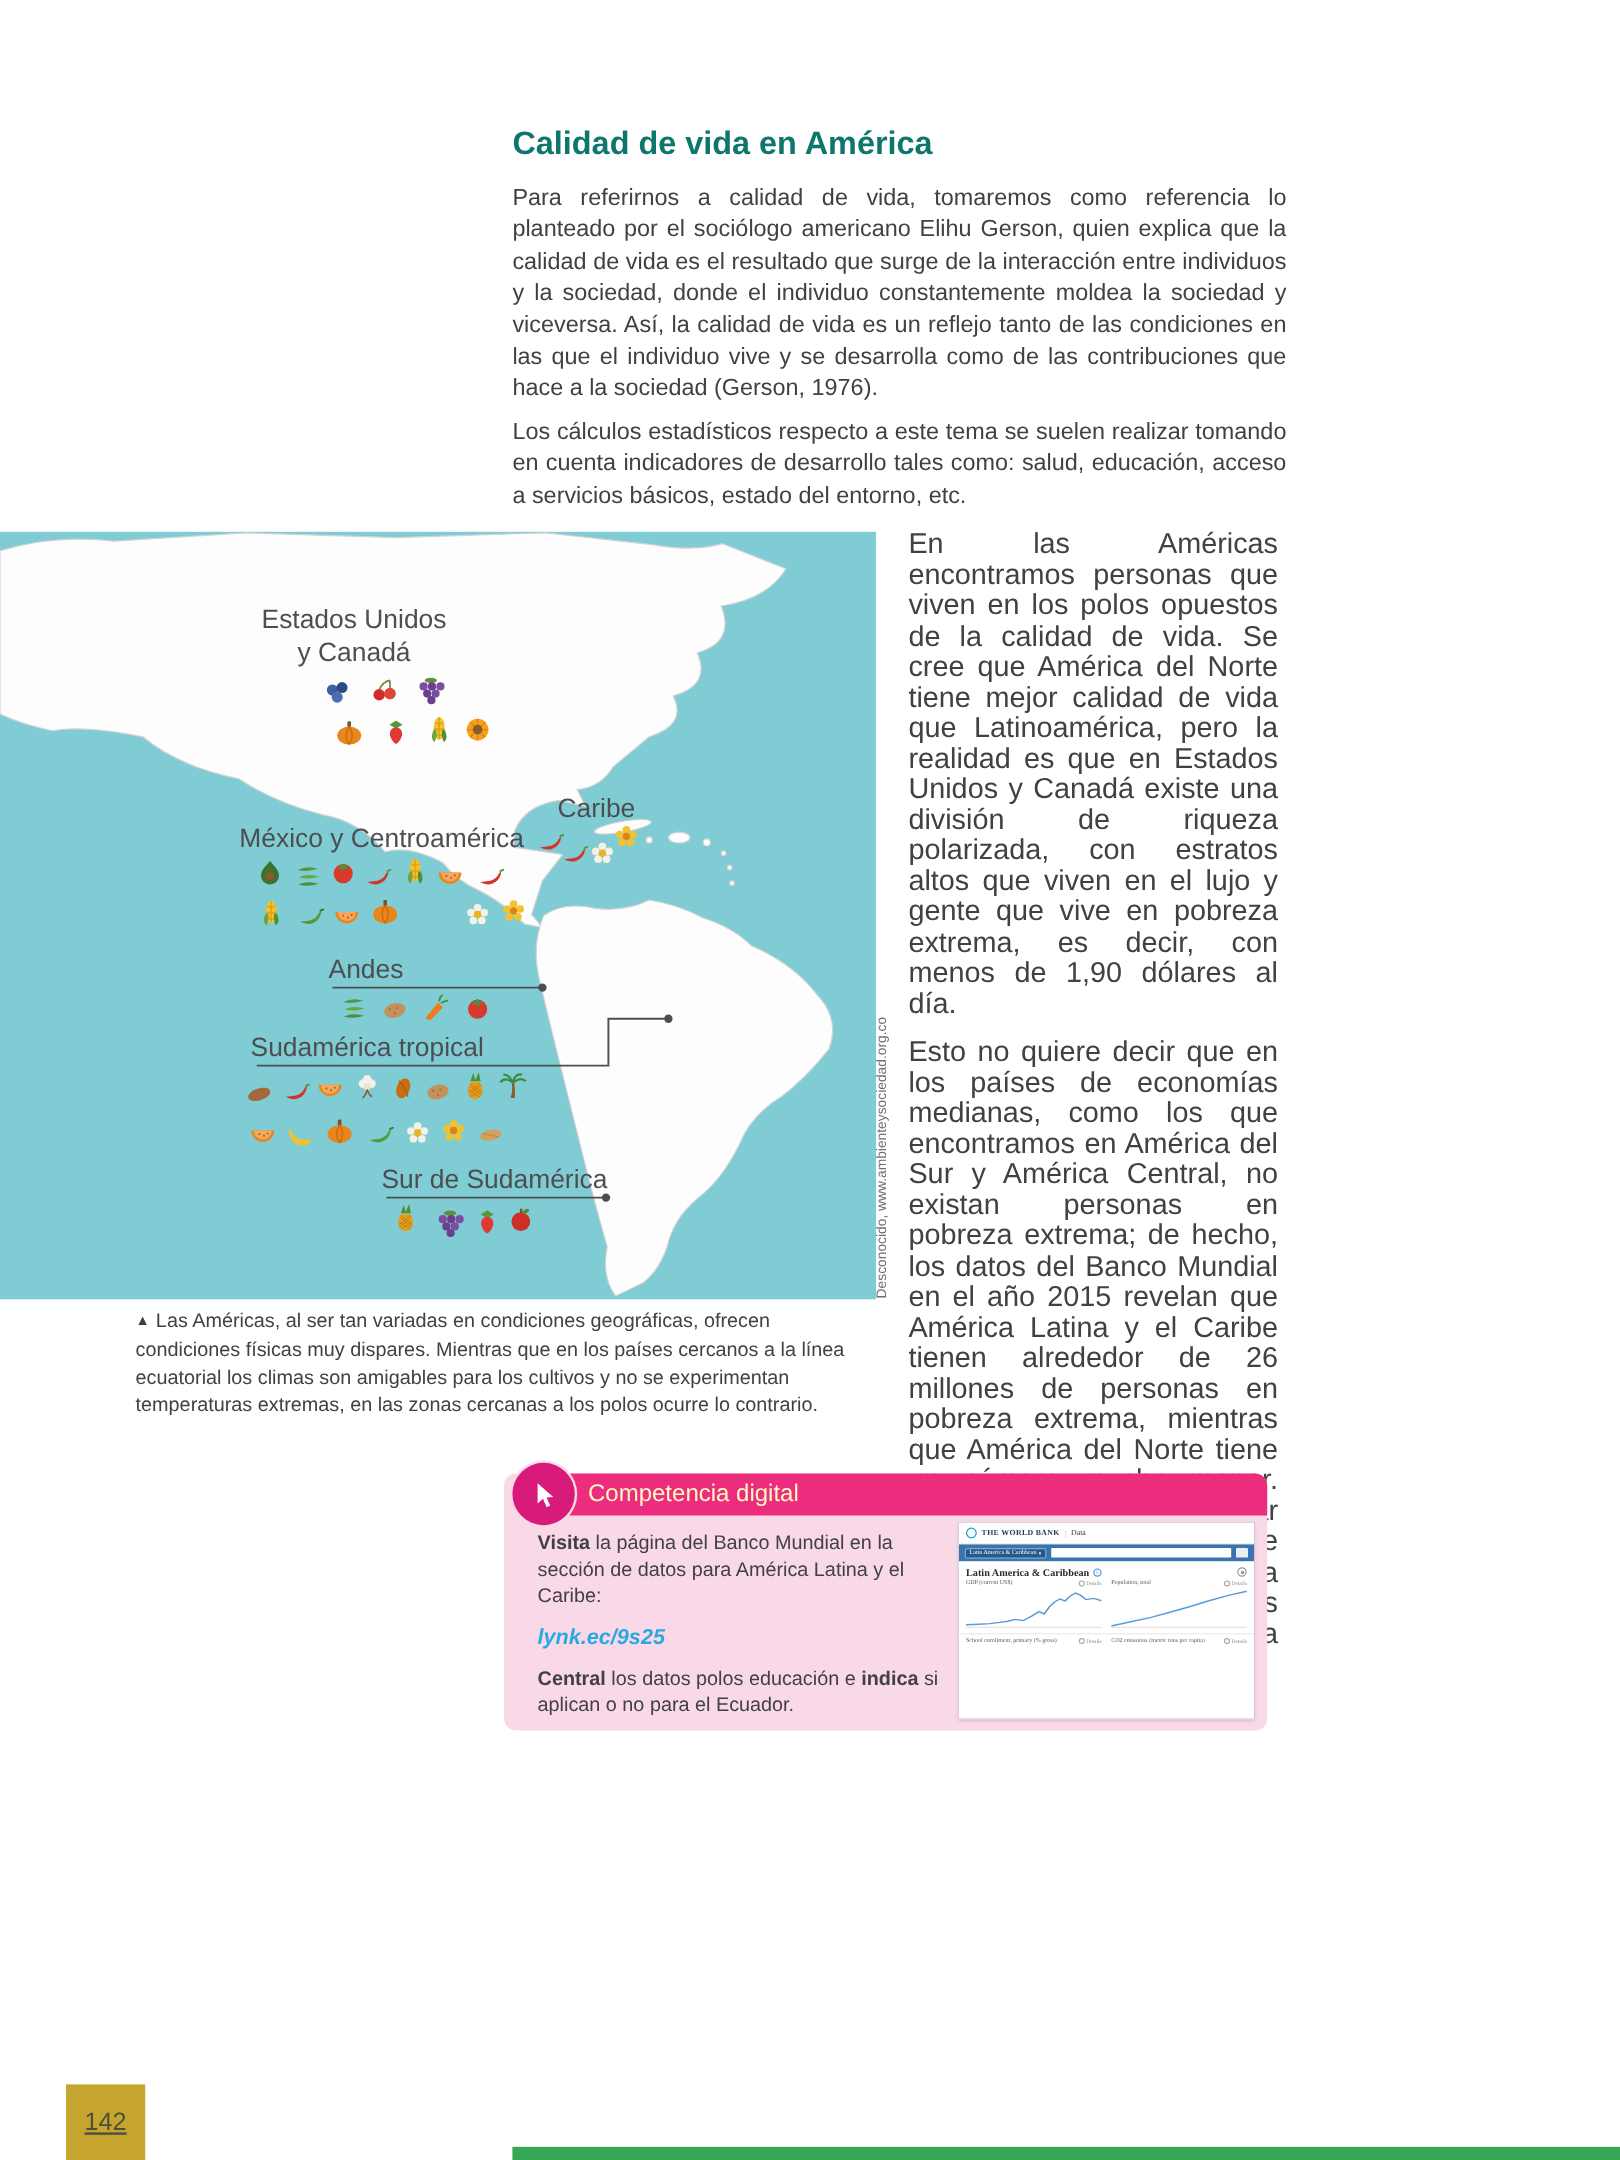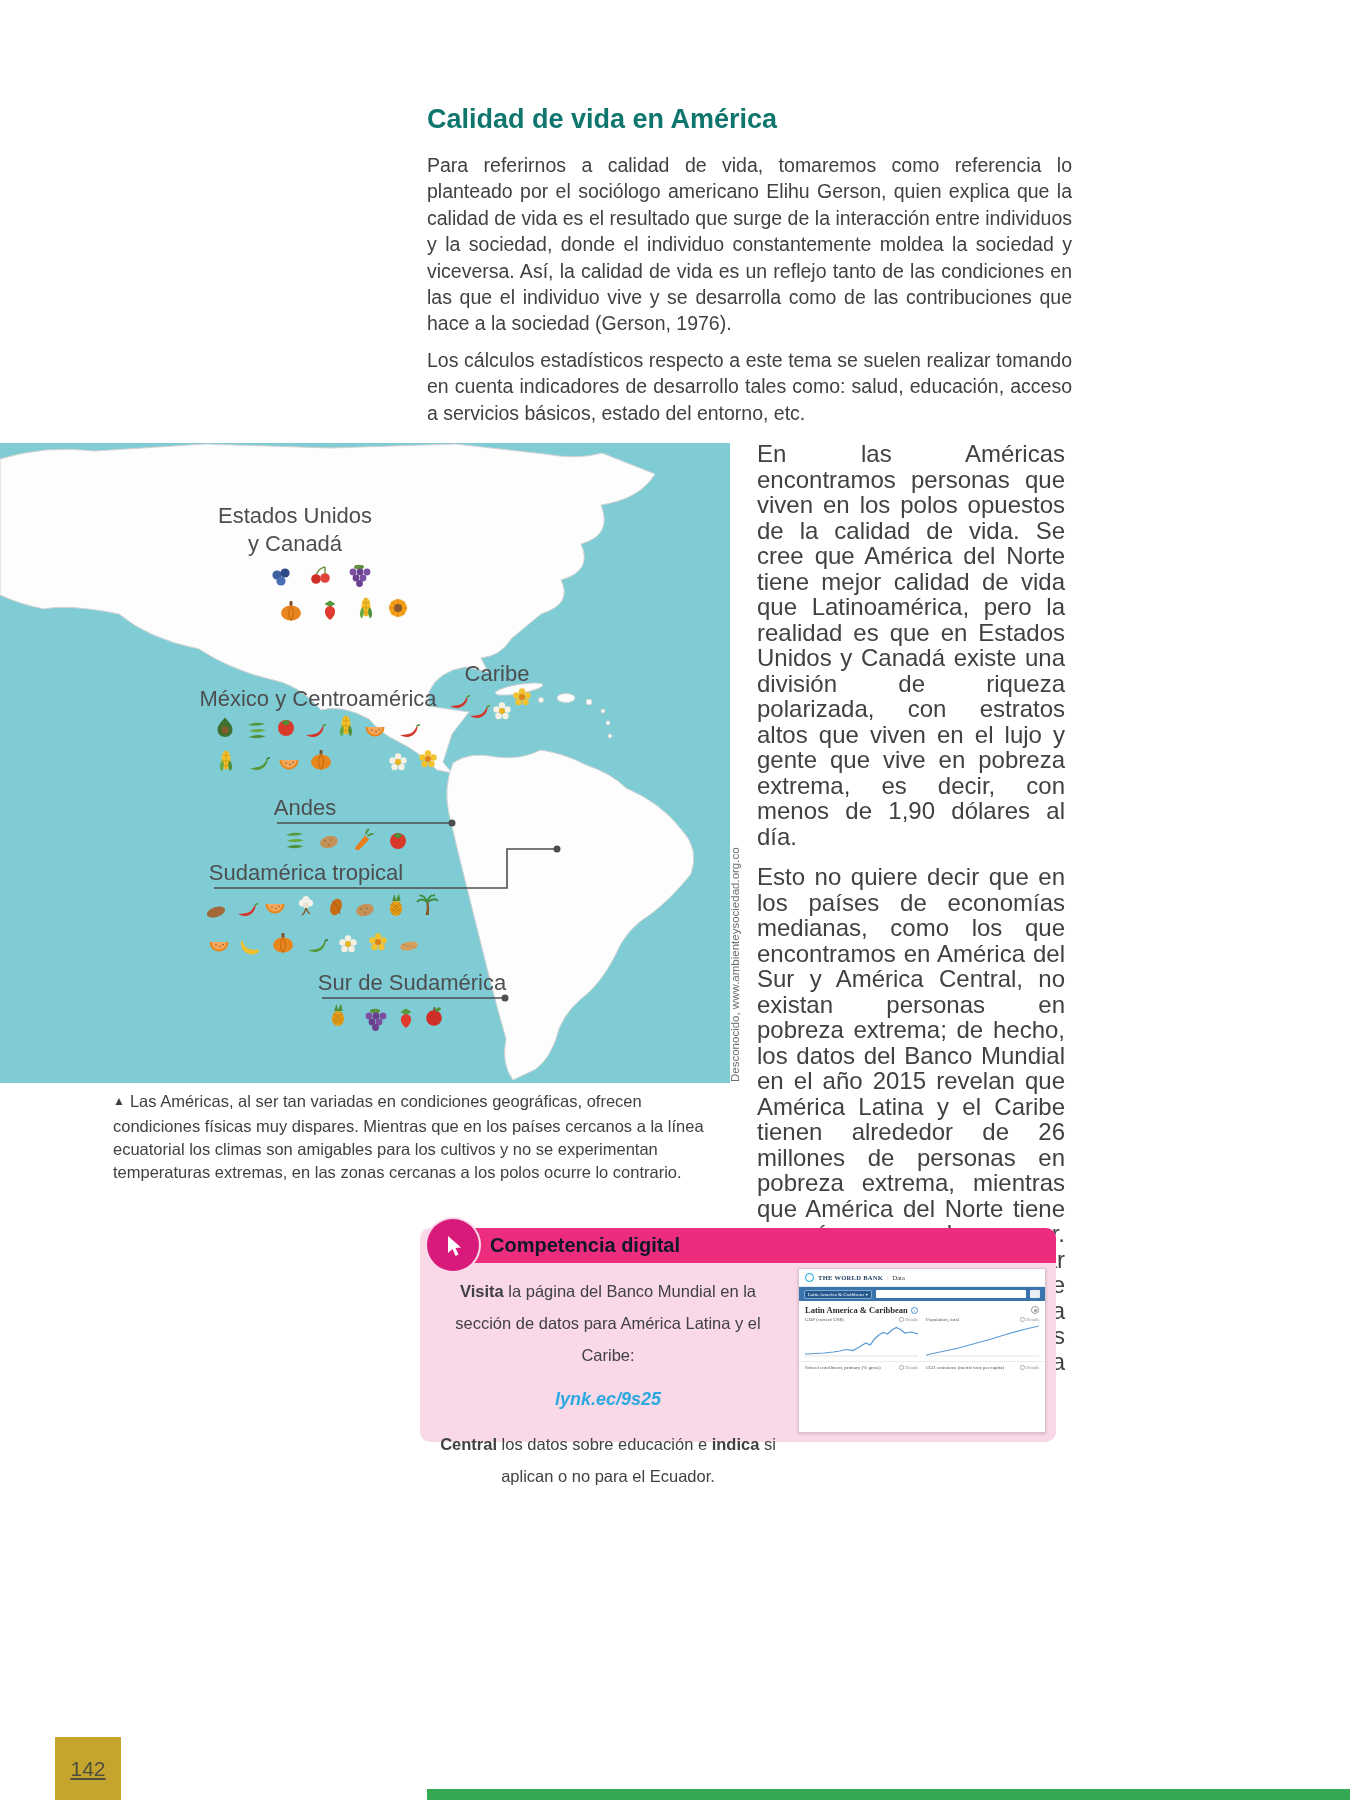--- a/index.html
+++ b/index.html
@@ -23,24 +23,24 @@
   .map-svg text{font-family:"Liberation Sans",sans-serif;fill:#4d4e50;}
   .map-credit{position:absolute;left:729px;top:820px;height:262px;font-size:11.5px;color:#6d6e71;
               writing-mode:vertical-rl;transform:rotate(180deg);white-space:nowrap;}
 
   .caption{position:absolute;left:113px;top:1090px;width:612px;font-size:16.5px;line-height:23px;margin:0;}
   .cap-marker{font-size:12px;margin-right:5px;position:relative;top:-2px;color:#414042;}
 
   
   .competencia{position:absolute;left:420px;top:1228px;width:636px;height:214px;background:#f9d9e8;border-radius:10px;}
   .comp-header{position:absolute;left:34px;top:0;right:0;height:35px;background:#ec2d7d;border-radius:0 10px 0 0;}
-  .comp-title{display:inline-block;padding-left:36px;line-height:35px;font-size:20px;font-weight:bold;color:#0f172a;}
+  .comp-title{display:inline-block;padding-left:36px;line-height:35px;font-size:20px;font-weight:normal;color:#fef9c3;}
   .comp-circle{position:absolute;left:7px;top:-9px;width:52px;height:52px;border-radius:50%;background:#d81b7b;
                display:flex;align-items:center;justify-content:center;box-shadow:0 0 0 2px #f9d9e8;}
-  .comp-body{position:absolute;left:12px;top:47px;width:352px;font-size:16.5px;line-height:32px;color:#414042;text-align:center;}
+  .comp-body{position:absolute;left:28px;top:47px;width:352px;font-size:16.5px;line-height:22px;color:#414042;}
   .comp-body p{margin:0;}
   .comp-link{margin-top:12px !important;font-style:italic;font-weight:bold;font-size:18px;color:#2aa9e0;cursor:pointer;}
   .comp-p2{margin-top:13px !important;}
 
   
   .wb-shot{position:absolute;right:10px;top:40px;width:246px;height:163px;background:#fff;border:1px solid #dcc3cf;
            box-shadow:0 1px 3px rgba(0,0,0,.18);overflow:hidden;font-family:Liberation Serif, serif;}
   .wb-top{height:17px;display:flex;align-items:center;gap:4px;padding:0 6px;border-bottom:1px solid #ececec;}
   .wb-globe{width:9px;height:9px;border:1.5px solid #009fda;border-radius:50%;box-sizing:border-box;}
   .wb-brand{font-size:6.5px;font-weight:bold;color:#1a3a5c;letter-spacing:.3px;}
@@ -329,21 +329,21 @@
       <span class="comp-title">Competencia digital</span>
     </div>
     <div class="comp-circle">
       <svg width="24" height="24" viewBox="0 0 24 24">
         <path d="M7 3 L7 20 L11.5 16 L14.5 23 L17.5 21.5 L14.5 15 L20 14.5 Z" fill="#ffffff"></path>
       </svg>
     </div>
     <div class="comp-body">
       <p><b>Visita</b><span> la página del Banco Mundial en la sección de datos para América Latina y el Caribe:</span></p>
       <p class="comp-link">lynk.ec/9s25</p>
-      <p class="comp-p2"><b>Central</b><span> los datos sobre educación e </span><b>indica</b><span> si aplican o no para el Ecuador.</span></p>
+      <p class="comp-p2"><b>Central</b><span> los datos polos educación e </span><b>indica</b><span> si aplican o no para el Ecuador.</span></p>
     </div>
 
     <div class="wb-shot">
       <div class="wb-top">
         <span class="wb-globe"></span>
         <span class="wb-brand">THE WORLD BANK</span>
         <span class="wb-sep">|</span>
         <span class="wb-data">Data</span>
       </div>
       <div class="wb-nav">

